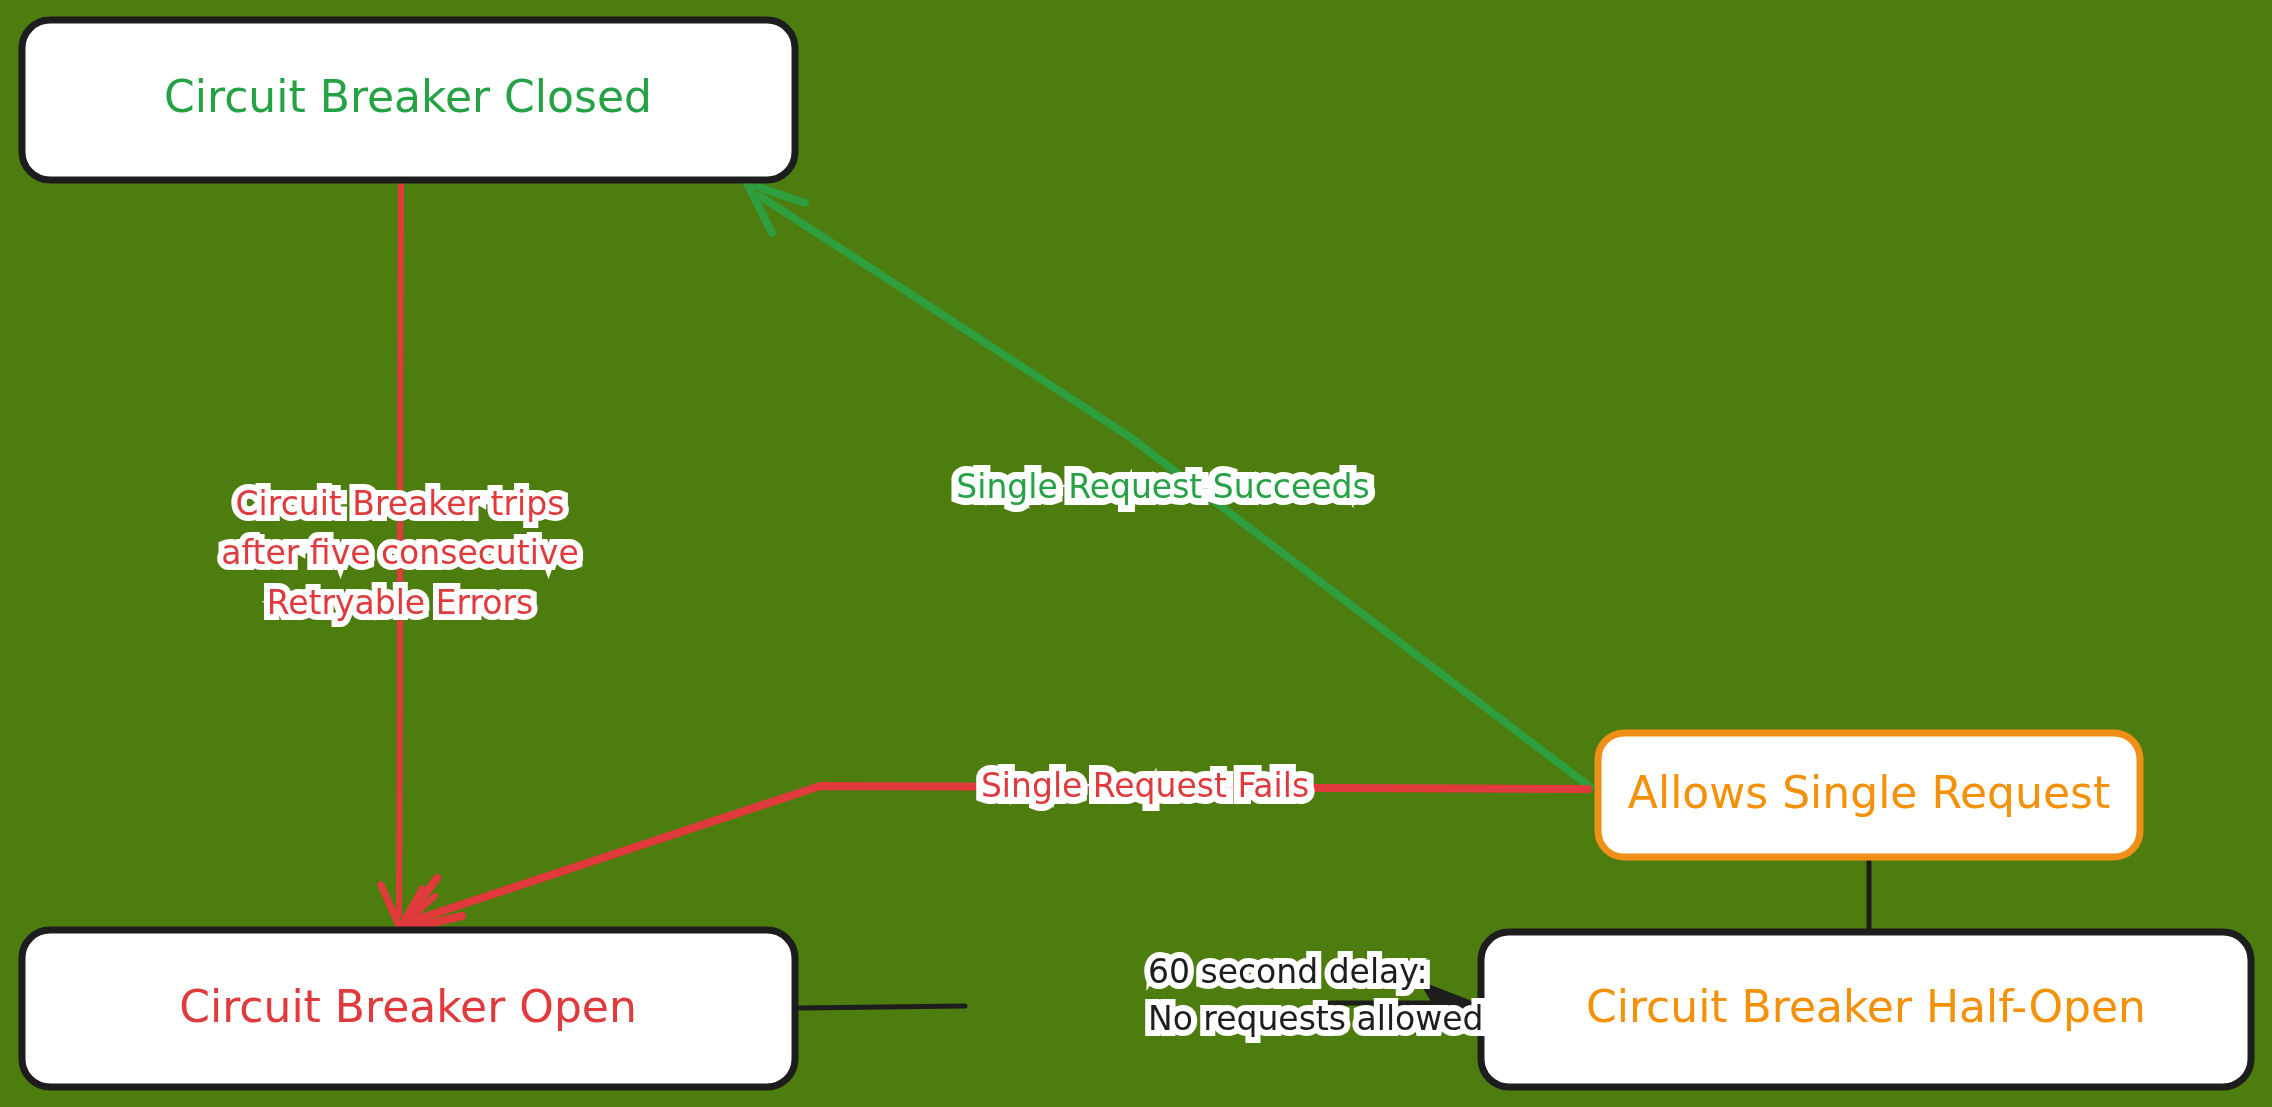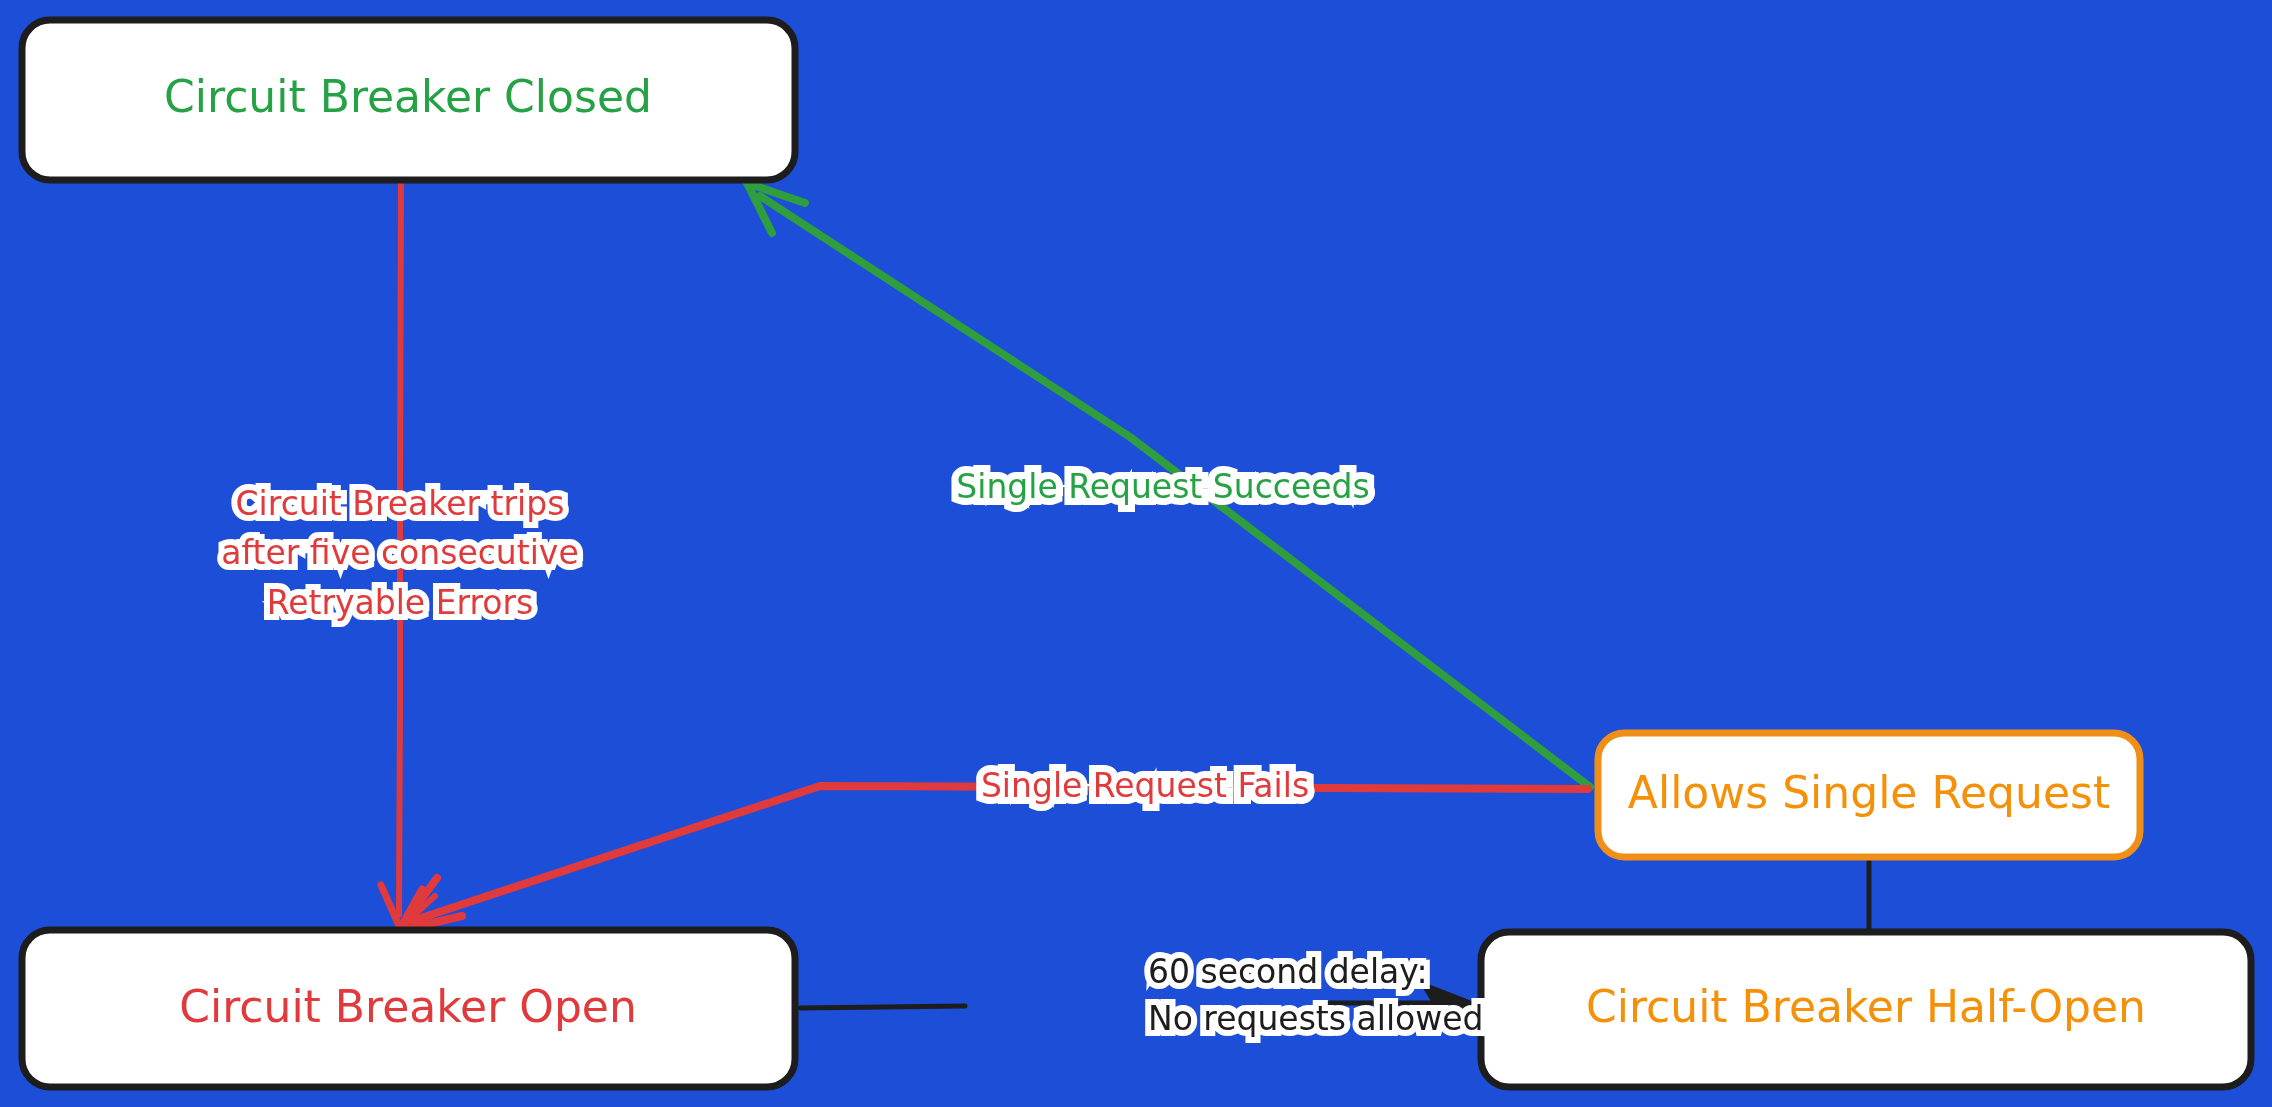--- a/index.html
+++ b/index.html
@@ -8,21 +8,21 @@
     padding: 0;
     background: #ffffff;
   }
   body {
     font-family: "DejaVu Sans", sans-serif;
   }
   #stage {
     position: relative;
     width: 2272px;
     height: 1107px;
-    background: #1d4ed8;
+    background: #4d7c0f;
     overflow: hidden;
   }
   #diagram-svg {
     position: absolute;
     left: 0;
     top: 0;
     width: 2272px;
     height: 1107px;
   }
   

